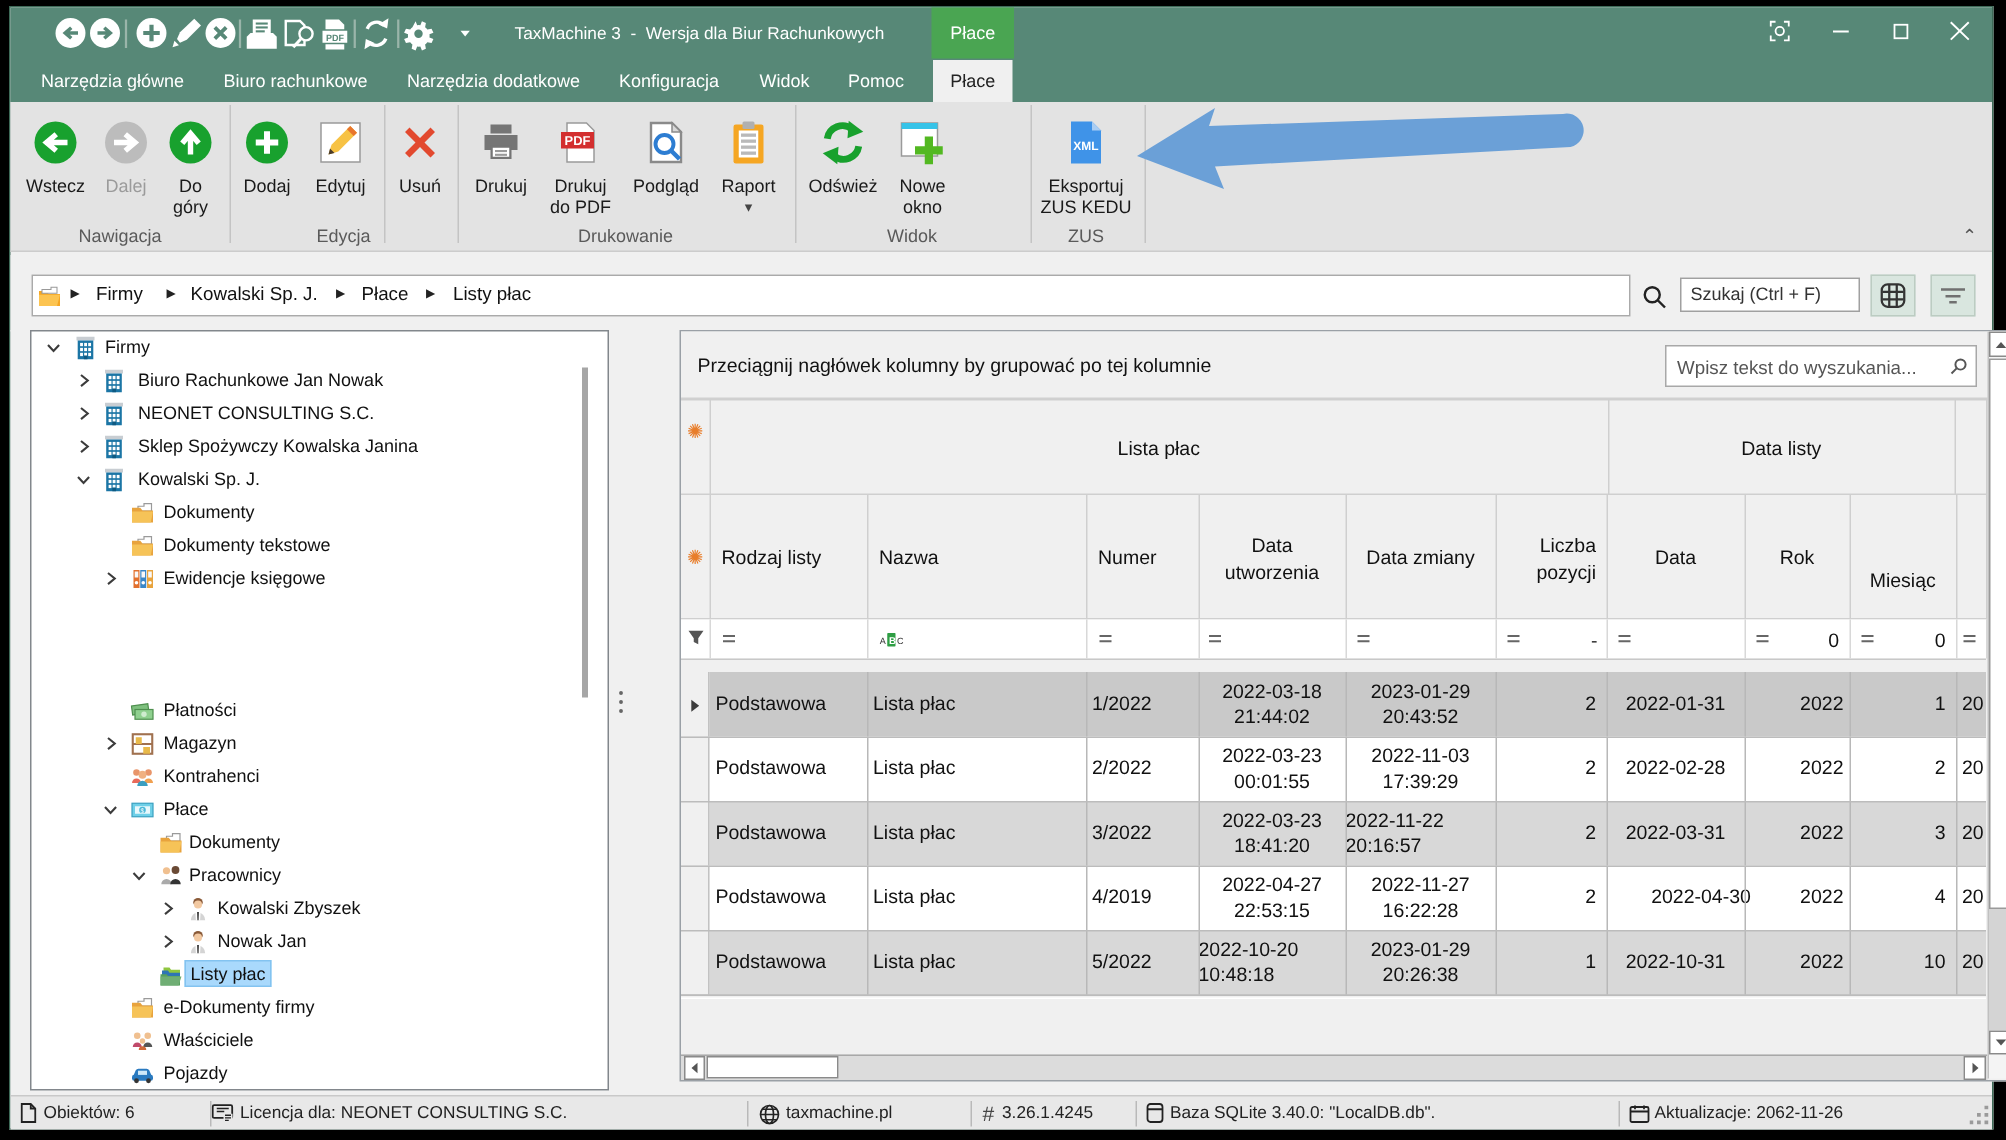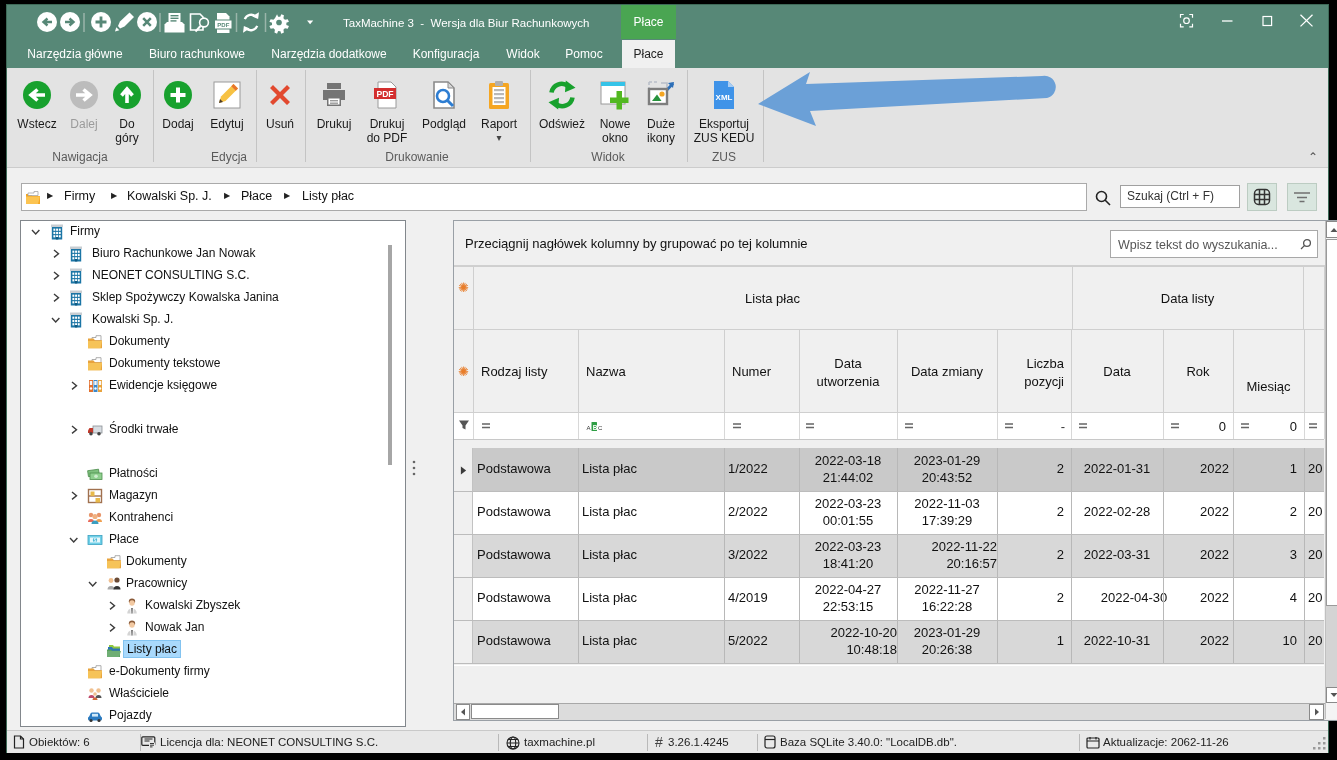--- a/index.html
+++ b/index.html
@@ -196,29 +196,20 @@
             <path d="M26.5 18.5 a10.3 10.3 0 0 1 -16.5 6.5"></path>
           </g>
           <path d="M19.8 1.5 L29.5 8.8 L19 13.2 Z" fill="#18a12d"></path>
           <path d="M12.2 30.5 L2.5 23.2 L13 18.8 Z" fill="#18a12d"></path>
         </svg>Odśwież</div>
     <div class="rbtn" style="left:578px"><svg class="ric" viewBox="0 0 32 32">
           <rect x="2" y="3" width="24" height="22" fill="#fff" stroke="#9a9a9a"></rect>
           <rect x="2" y="3" width="24" height="4" fill="#35c3e8"></rect>
           <path d="M17.5 12 h5.5 v6.5 h6.5 v5.5 h-6.5 v6.5 h-5.5 v-6.5 h-6.5 v-5.5 h6.5 z" fill="#52b821"></path>
         </svg>Nowe<br>okno</div>
-    <div class="rbtn" style="left:624px"><svg class="ric" viewBox="0 0 32 32">
-          <path d="M4 3 h10 M4 3 v8" stroke="#b9bfc9" stroke-width="1.6" fill="none" stroke-dasharray="3 2"></path>
-          <path d="M22 10 V4 h-6" stroke="#b9bfc9" stroke-width="1.6" fill="none"></path>
-          <path d="M21 12 L28 4.5" stroke="#2d6fb8" stroke-width="2.6"></path>
-          <path d="M29 3 l-1 6 l-5 -5 z" fill="#2d6fb8"></path>
-          <rect x="4" y="10" width="18" height="15" fill="#fff" stroke="#7d7d7d" stroke-width="2.4"></rect>
-          <circle cx="17" cy="15" r="2.6" fill="#f5a623"></circle>
-          <path d="M7 22 L12 15.5 L16.5 22 Z" fill="#27923c"></path>
-        </svg>Duże<br>ikony</div>
     <div class="rbtn" style="left:682px;width:70px"><svg class="ric" viewBox="0 0 32 32">
           <path d="M6 2 h14 l6 6 v22 h-20 z" fill="#3f93e8"></path>
           <path d="M20 2 l6 6 h-6 z" fill="#a9cdf3"></path>
           <text x="16" y="21" font-size="8" font-weight="bold" fill="#fff" text-anchor="middle" font-family="Liberation Sans">XML</text>
         </svg>Eksportuj<br>ZUS KEDU</div>
     <svg style="position:absolute;left:740px;top:0" width="320" height="70" viewBox="0 0 320 70">
       <path d="M11 36 L63 4 L59 16 L295 8 A 11 11 0 0 1 300 30 L63 43 L69 58 Z" fill="#6ba0d7"></path>
     </svg>
     <div style="position:absolute;right:10px;top:82px;font-size:12px;color:#555">⌃</div>
   </div>
@@ -436,29 +427,20 @@
           <span class="lbl" style="left:88px">Dokumenty tekstowe</span>
         </div>
     <div class="trow" style="top:154px">
           <svg class="chev" viewBox="0 0 11 11" style="left:47px">
             <use href="#ch-r"></use>
           </svg>
           <svg class="tico" viewBox="0 0 16 16" style="left:66px">
             <use href="#i-bind"></use>
           </svg>
           <span class="lbl" style="left:88px">Ewidencje księgowe</span>
-        </div>
-    <div class="trow" style="top:198px">
-          <svg class="chev" viewBox="0 0 11 11" style="left:47px">
-            <use href="#ch-r"></use>
-          </svg>
-          <svg class="tico" viewBox="0 0 16 16" style="left:66px">
-            <use href="#i-truck"></use>
-          </svg>
-          <span class="lbl" style="left:88px">Środki trwałe</span>
         </div>
     <div class="trow" style="top:242px">
           <svg class="tico" viewBox="0 0 16 16" style="left:66px">
             <use href="#i-cash"></use>
           </svg>
           <span class="lbl" style="left:88px">Płatności</span>
         </div>
     <div class="trow" style="top:264px">
           <svg class="chev" viewBox="0 0 11 11" style="left:47px">
             <use href="#ch-r"></use>
@@ -680,21 +662,21 @@
       <div style="position:absolute;left:709px;top:270px;width:1px;height:43px;background:#b8b8b8"></div>
       <div style="position:absolute;left:779px;top:270px;width:1px;height:43px;background:#b8b8b8"></div>
       <div style="position:absolute;left:850px;top:270px;width:1px;height:43px;background:#b8b8b8"></div>
       <div style="position:absolute;left:0px;top:313px;width:870px;height:1px;background:#b0b0b0"></div>
       <div style="position:absolute;left:0;top:313px;width:870px;height:43px;background:#d8d8d8"></div>
       <div style="position:absolute;left:0;top:313px;width:19px;height:43px;background:#f0f0f0;border-right:1px solid #c2c2c2"></div>
       <div class="cell" style="left:23px;top:326px">Podstawowa</div>
       <div class="cell" style="left:128px;top:326px">Lista płac</div>
       <div class="cell" style="left:274px;top:326px">3/2022</div>
       <div class="cell" style="left:345px;top:317px;width:98px;text-align:center;line-height:17px">2022-03-23<br>18:41:20</div>
-      <div class="cell" style="left:443px;top:317px;width:100px;text-align:right;line-height:17px">2022-11-22<br>20:16:57</div>
+      <div class="cell" style="left:443px;top:317px;width:100px;text-align:left;line-height:17px">2022-11-22<br>20:16:57</div>
       <div class="cell" style="left:543px;top:326px;width:67px;text-align:right">2</div>
       <div class="cell" style="left:617px;top:326px;width:92px;text-align:center">2022-03-31</div>
       <div class="cell" style="left:709px;top:326px;width:66px;text-align:right">2022</div>
       <div class="cell" style="left:779px;top:326px;width:64px;text-align:right">3</div>
       <div class="cell" style="left:854px;top:326px">20</div>
       <div style="position:absolute;left:124px;top:313px;width:1px;height:43px;background:#b8b8b8"></div>
       <div style="position:absolute;left:270px;top:313px;width:1px;height:43px;background:#b8b8b8"></div>
       <div style="position:absolute;left:345px;top:313px;width:1px;height:43px;background:#b8b8b8"></div>
       <div style="position:absolute;left:443px;top:313px;width:1px;height:43px;background:#b8b8b8"></div>
       <div style="position:absolute;left:543px;top:313px;width:1px;height:43px;background:#b8b8b8"></div>
@@ -723,21 +705,21 @@
       <div style="position:absolute;left:617px;top:356px;width:1px;height:43px;background:#b8b8b8"></div>
       <div style="position:absolute;left:709px;top:356px;width:1px;height:43px;background:#b8b8b8"></div>
       <div style="position:absolute;left:779px;top:356px;width:1px;height:43px;background:#b8b8b8"></div>
       <div style="position:absolute;left:850px;top:356px;width:1px;height:43px;background:#b8b8b8"></div>
       <div style="position:absolute;left:0px;top:399px;width:870px;height:1px;background:#b0b0b0"></div>
       <div style="position:absolute;left:0;top:399px;width:870px;height:43px;background:#d8d8d8"></div>
       <div style="position:absolute;left:0;top:399px;width:19px;height:43px;background:#f0f0f0;border-right:1px solid #c2c2c2"></div>
       <div class="cell" style="left:23px;top:412px">Podstawowa</div>
       <div class="cell" style="left:128px;top:412px">Lista płac</div>
       <div class="cell" style="left:274px;top:412px">5/2022</div>
-      <div class="cell" style="left:345px;top:403px;width:98px;text-align:right;line-height:17px">2022-10-20<br>10:48:18</div>
+      <div class="cell" style="left:345px;top:403px;width:98px;text-align:left;line-height:17px">2022-10-20<br>10:48:18</div>
       <div class="cell" style="left:443px;top:403px;width:100px;text-align:center;line-height:17px">2023-01-29<br>20:26:38</div>
       <div class="cell" style="left:543px;top:412px;width:67px;text-align:right">1</div>
       <div class="cell" style="left:617px;top:412px;width:92px;text-align:center">2022-10-31</div>
       <div class="cell" style="left:709px;top:412px;width:66px;text-align:right">2022</div>
       <div class="cell" style="left:779px;top:412px;width:64px;text-align:right">10</div>
       <div class="cell" style="left:854px;top:412px">20</div>
       <div style="position:absolute;left:124px;top:399px;width:1px;height:43px;background:#b8b8b8"></div>
       <div style="position:absolute;left:270px;top:399px;width:1px;height:43px;background:#b8b8b8"></div>
       <div style="position:absolute;left:345px;top:399px;width:1px;height:43px;background:#b8b8b8"></div>
       <div style="position:absolute;left:443px;top:399px;width:1px;height:43px;background:#b8b8b8"></div>

